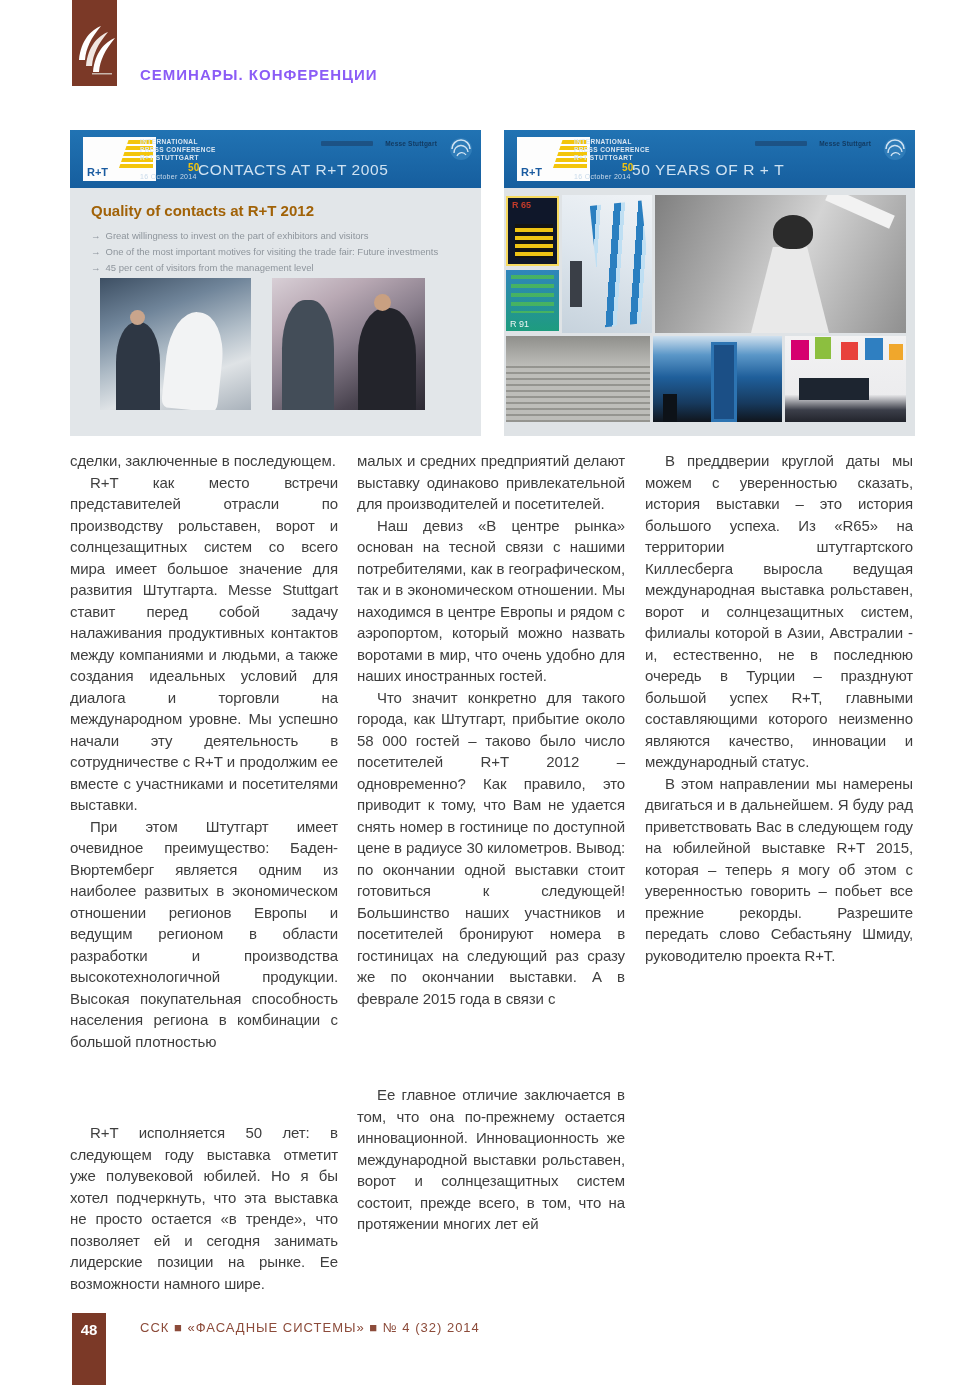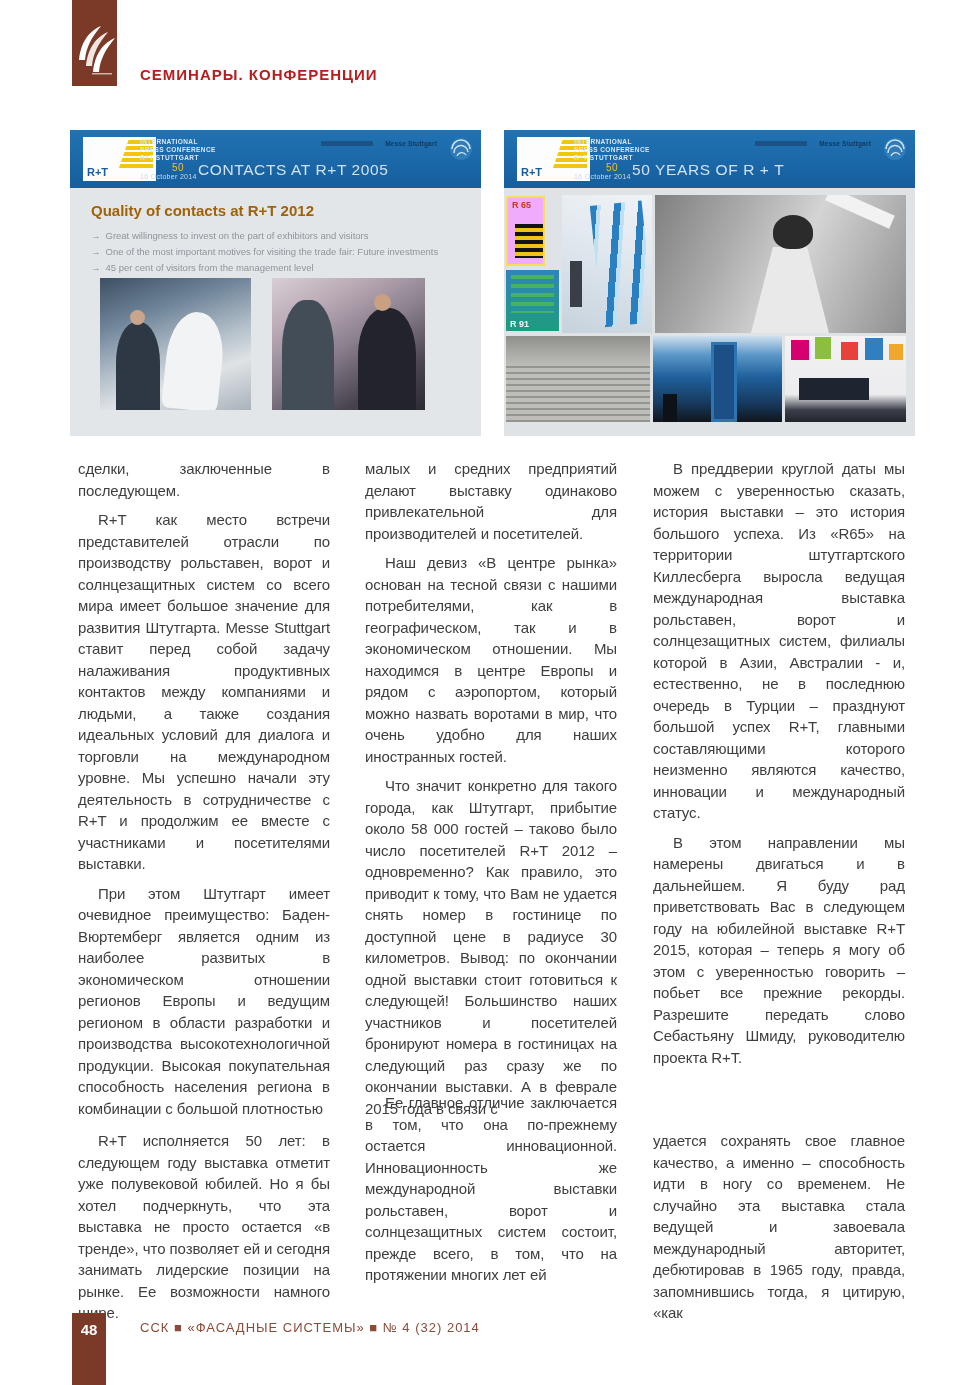--- a/index.html
+++ b/index.html
@@ -3,35 +3,35 @@
 <meta charset="utf-8">
 <style>
   html,body{margin:0;padding:0;background:#fff;}
   *{box-sizing:border-box;}
   .page{position:relative;width:980px;height:1385px;background:#ffffff;
         font-family:"Liberation Sans",sans-serif;overflow:hidden;}
 
   
   .logo-box{position:absolute;left:72px;top:0;width:45px;height:86px;background:#7b3927;}
   .section-label{position:absolute;left:140px;top:66px;font-size:15px;font-weight:bold;
-                 color:#b91c1c;letter-spacing:1px;}
+                 color:#8b5cf6;letter-spacing:1px;}
 
   
   .slide{position:absolute;top:130px;width:411px;height:306px;background:#e2e6e9;overflow:hidden;}
   #slide1{left:70px;} #slide2{left:504px;background:#dfe3e6;}
   .slide-header{position:absolute;left:0;top:0;width:100%;height:58px;
                 background:linear-gradient(180deg,#2173b3,#165e9e);}
   .rt-logo{position:absolute;left:13px;top:7px;width:73px;height:44px;background:#fdfdfd;}
   .rt-logo .slats{position:absolute;right:3px;top:3px;width:34px;height:28px;
         background:repeating-linear-gradient(180deg,#f3c50c 0 4px,#fff 4px 6px);
         clip-path:polygon(28% 0,100% 0,100% 100%,0 100%);}
   .rt-label{position:absolute;left:4px;bottom:3px;font-size:11px;font-weight:bold;color:#1a5ba0;}
   .press-block{position:absolute;left:70px;top:8px;color:#d9e6f2;font-size:6.5px;line-height:8px;
                font-weight:bold;letter-spacing:.4px;}
-  .press-50{color:#f3c50c;font-size:10px;font-weight:normal;margin:1px 0 0 32px;line-height:10px;}
+  .press-50{color:#f3c50c;font-size:10px;font-weight:bold;margin:1px 0 0 32px;line-height:10px;text-align:center;}
   .press-date{font-weight:normal;font-size:7px;color:#c9daea;letter-spacing:.3px;}
   .slide-title{position:absolute;left:128px;bottom:9px;font-size:15.5px;color:#cfe2f2;letter-spacing:.6px;}
   .brand-area{position:absolute;right:8px;top:7px;display:flex;align-items:flex-start;gap:12px;}
   .brand-blur{width:52px;height:5px;margin-top:4px;background:#1c4a77;opacity:.75;border-radius:1px;}
   .brand-name{font-size:6.5px;font-weight:bold;color:#12395f;margin-top:3px;letter-spacing:.2px;}
   .swirl{width:24px;height:24px;}
 
   
   .q-heading{position:absolute;left:21px;top:72px;font-size:15px;font-weight:bold;color:#a16207;}
   .bullets{position:absolute;left:21px;top:100px;width:370px;}
@@ -45,28 +45,28 @@
   #s1p1 .f1{left:66px;top:34px;width:56px;height:98px;background:#f2f3f4;border-radius:48% 48% 10% 10%;transform:rotate(6deg);}
   #s1p1 .f2{left:16px;top:44px;width:44px;height:88px;background:#2e3744;border-radius:46% 46% 0 0;}
   #s1p1 .f3{left:30px;top:32px;width:15px;height:15px;background:#c9a58c;border-radius:50%;}
   #s1p2{left:202px;top:148px;width:153px;height:132px;
         background:linear-gradient(150deg,#d8cfd6 0%,#b9a9b4 25%,#8a7f8d 50%,#4a4450 78%,#2c2a33 100%);}
   #s1p2 .f1{left:10px;top:22px;width:52px;height:110px;background:#434d58;border-radius:44% 44% 0 0;}
   #s1p2 .f2{left:86px;top:30px;width:58px;height:102px;background:#23242b;border-radius:46% 46% 0 0;}
   #s1p2 .f3{left:102px;top:16px;width:17px;height:17px;background:#c9a081;border-radius:50%;}
 
   
-  #posterR65{left:2px;top:66px;width:39px;height:70px;background:#f0abfc;border:2px solid #f7da5e;}
+  #posterR65{left:2px;top:66px;width:53px;height:70px;background:#0f172a;border:2px solid #f7da5e;}
   #posterR65 .lbl{position:absolute;left:4px;top:2px;font-size:9px;font-weight:bold;color:#c23a2a;}
   #posterR65 .f1{left:7px;top:26px;width:38px;height:34px;
         background:repeating-linear-gradient(180deg,#141414 0 4px,#f0c414 4px 8px);}
   #posterR91{left:2px;top:140px;width:53px;height:61px;background:linear-gradient(180deg,#2f85bb,#1e9c7e);}
   #posterR91 .f1{left:5px;top:5px;width:43px;height:38px;
         background:repeating-linear-gradient(180deg,rgba(72,180,95,.95) 0 4px,transparent 4px 9px);}
-  #posterR91 .lbl{position:absolute;left:4px;bottom:2px;font-size:9px;font-weight:bold;color:#eef6f2;}
+  #posterR91 .lbl{position:absolute;left:4px;bottom:2px;font-size:9px;font-weight:normal;color:#eef6f2;}
   #s2booth{left:58px;top:65px;width:90px;height:138px;
         background:linear-gradient(200deg,#f0f3f6 0%,#dfe7ee 45%,#c6d2dc 100%);}
   #s2booth .f1{left:34px;top:8px;width:52px;height:122px;
         background:repeating-linear-gradient(100deg,#2a7fc0 0 7px,#bfdff3 7px 11px,transparent 11px 24px);transform:rotate(-6deg);}
   #s2booth .f2{left:8px;top:66px;width:12px;height:46px;background:#3a3f47;}
   #s2man{left:151px;top:65px;width:251px;height:138px;
         background:linear-gradient(115deg,#7f7f7f 0%,#ababab 30%,#d4d4d4 55%,#8f8f8f 100%);}
   #s2man .f1{left:118px;top:20px;width:40px;height:34px;background:#2b2b2b;border-radius:50% 50% 42% 42%;}
   #s2man .f2{left:96px;top:52px;width:78px;height:86px;background:#e9e9e9;clip-path:polygon(28% 0,72% 0,100% 100%,0 100%);}
   #s2man .f3{left:170px;top:6px;width:70px;height:14px;background:#f2f2f2;transform:rotate(24deg);}
@@ -83,21 +83,21 @@
   #s2color .f1{left:0;top:0;width:121px;height:40px;background-repeat:no-repeat;
         background-image:linear-gradient(#d6006f,#d6006f),linear-gradient(#8cbf3f,#8cbf3f),
           linear-gradient(#e8413c,#e8413c),linear-gradient(#2f7fc1,#2f7fc1),linear-gradient(#f0a72c,#f0a72c);
         background-position:6px 4px,30px 1px,56px 6px,80px 2px,104px 8px;
         background-size:18px 20px,16px 22px,17px 18px,18px 22px,14px 16px;}
   #s2color .f2{left:14px;top:42px;width:70px;height:22px;background:#1d2530;}
 
   
   .col{position:absolute;width:268px;font-size:15px;line-height:21.5px;color:#3e3e3e;
        text-align:justify;letter-spacing:-0.1px;}
-  .col p{margin:8px;text-indent:20px;}
+  .col p{margin:0;text-indent:20px;}
   .col p.cont{text-indent:0;}
   #col1{left:70px;top:450px;} #col2{left:357px;top:450px;} #col3{left:645px;top:450px;}
 
   
   .report-title{position:absolute;left:70px;top:1026px;font-size:27px;line-height:34px;
         font-weight:bold;color:#7c2c1b;letter-spacing:-0.3px;}
   #rcol1{left:70px;top:1122px;} #rcol2{left:357px;top:1084px;} #rcol3{left:645px;top:1122px;}
 
   
   .page-num-box{position:absolute;left:72px;top:1313px;width:34px;height:72px;background:#7b3927;
@@ -242,22 +242,19 @@
     <p>В этом направлении мы намерены двигаться и в дальнейшем. Я буду рад приветствовать Вас в следующем году на юбилейной выставке R+T 2015, которая – теперь я могу об этом с уверенностью говорить – побьет все прежние рекорды. Разрешите передать слово Себастьяну Шмиду, руководителю проекта R+T.</p>
   </div>
 
 
   <div class="col" id="rcol1">
     <p>R+T исполняется 50 лет: в следующем году выставка отметит уже полувековой юбилей. Но я бы хотел подчеркнуть, что эта выставка не просто остается «в тренде», что позволяет ей и сегодня занимать лидерские позиции на рынке. Ее возможности намного шире.</p>
   </div>
   <div class="col" id="rcol2">
     <p>Ее главное отличие заключается в том, что она по-прежнему остается инновационной. Инновационность же международной выставки рольставен, ворот и солнцезащитных систем состоит, прежде всего, в том, что на протяжении многих лет ей</p>
   </div>
-  <div class="col" id="rcol3">
-    <p class="cont">удается сохранять свое главное качество, а именно – способность идти в ногу со временем. Не случайно эта выставка стала ведущей и завоевала международный авторитет, дебютировав в 1965 году, правда, запомнившись тогда, я цитирую, «как</p>
-  </div>
 
   <div class="page-num-box">
     <span>48</span>
   </div>
   <div class="footer-credit">ССК ■ «ФАСАДНЫЕ СИСТЕМЫ» ■ № 4 (32) 2014</div>
 
 </div>
 
 </body></html>

